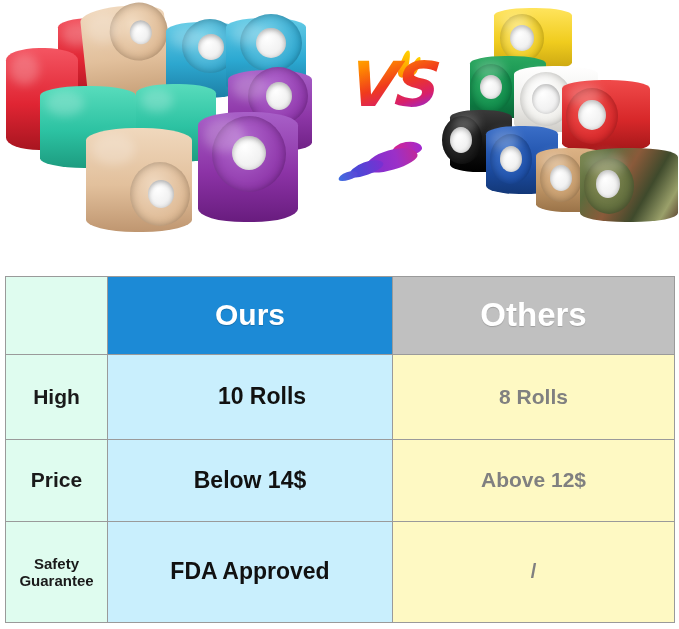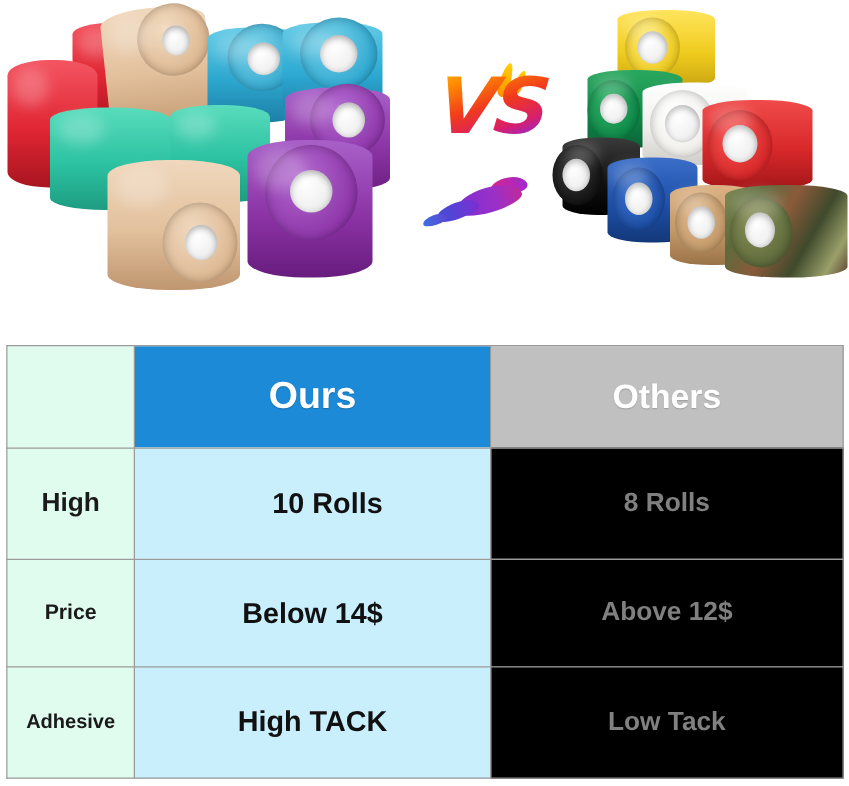--- a/index.html
+++ b/index.html
@@ -139,46 +139,46 @@
   }
   td.h-ours {
     background: #1c8ad6;
     color: #ffffff;
     font-size: 30px;
     text-shadow: 0 1px 1px rgba(0,0,0,0.20);
   }
   td.h-others {
     background: #c0c0c0;
     color: #ffffff;
-    font-size: 27px;
+    font-size: 33px;
     text-shadow: 0 1px 1px rgba(0,0,0,0.18);
   }
 
   
   td.feature {
     background: #dffcef;
     color: #1a1a1a;
   }
   td.ours {
     background: #c9effd;
     color: #111111;
   }
   td.others {
-    background: #000000;
+    background: #fef9c3;
     color: #808080;
   }
 
   
   tr.r0 td { height: 57px; }
   tr.r0 .feature { font-size: 21px; }
   tr.r0 .ours    { font-size: 23px; padding-left: 28px; }
   tr.r0 .others  { font-size: 21px; }
 
   tr.r1 td { height: 55px; }
-  tr.r1 .feature { font-size: 17px; }
+  tr.r1 .feature { font-size: 21px; }
   tr.r1 .ours    { font-size: 23px; }
   tr.r1 .others  { font-size: 21px; }
 
   tr.r2 td { height: 57px; }
   tr.r2 .feature { font-size: 16px; }
   tr.r2 .ours    { font-size: 23px; }
   tr.r2 .others  { font-size: 21px; }
 
   tr.r3 td { height: 57px; }
   tr.r3 .feature { font-size: 15px; }
@@ -320,22 +320,25 @@
         <td class="ours">10 Rolls</td>
         <td class="others">8 Rolls</td>
       </tr>
 
       <tr class="r1">
         <td class="feature">Price</td>
         <td class="ours">Below 14$</td>
         <td class="others">Above 12$</td>
       </tr>
 
-      <tr class="r2">
-        <td class="feature">Adhesive</td>
-        <td class="ours">High TACK</td>
-        <td class="others">Low Tack</td>
+
+
+      <tr class="r4">
+        <td class="feature">
+          <span class="feature-line">Safety</span>
+          <span class="feature-line">Guarantee</span>
+        </td>
+        <td class="ours">FDA Approved</td>
+        <td class="others">/</td>
       </tr>
-
-
     </tbody>
   </table>
 </div>
 
 </body></html>

